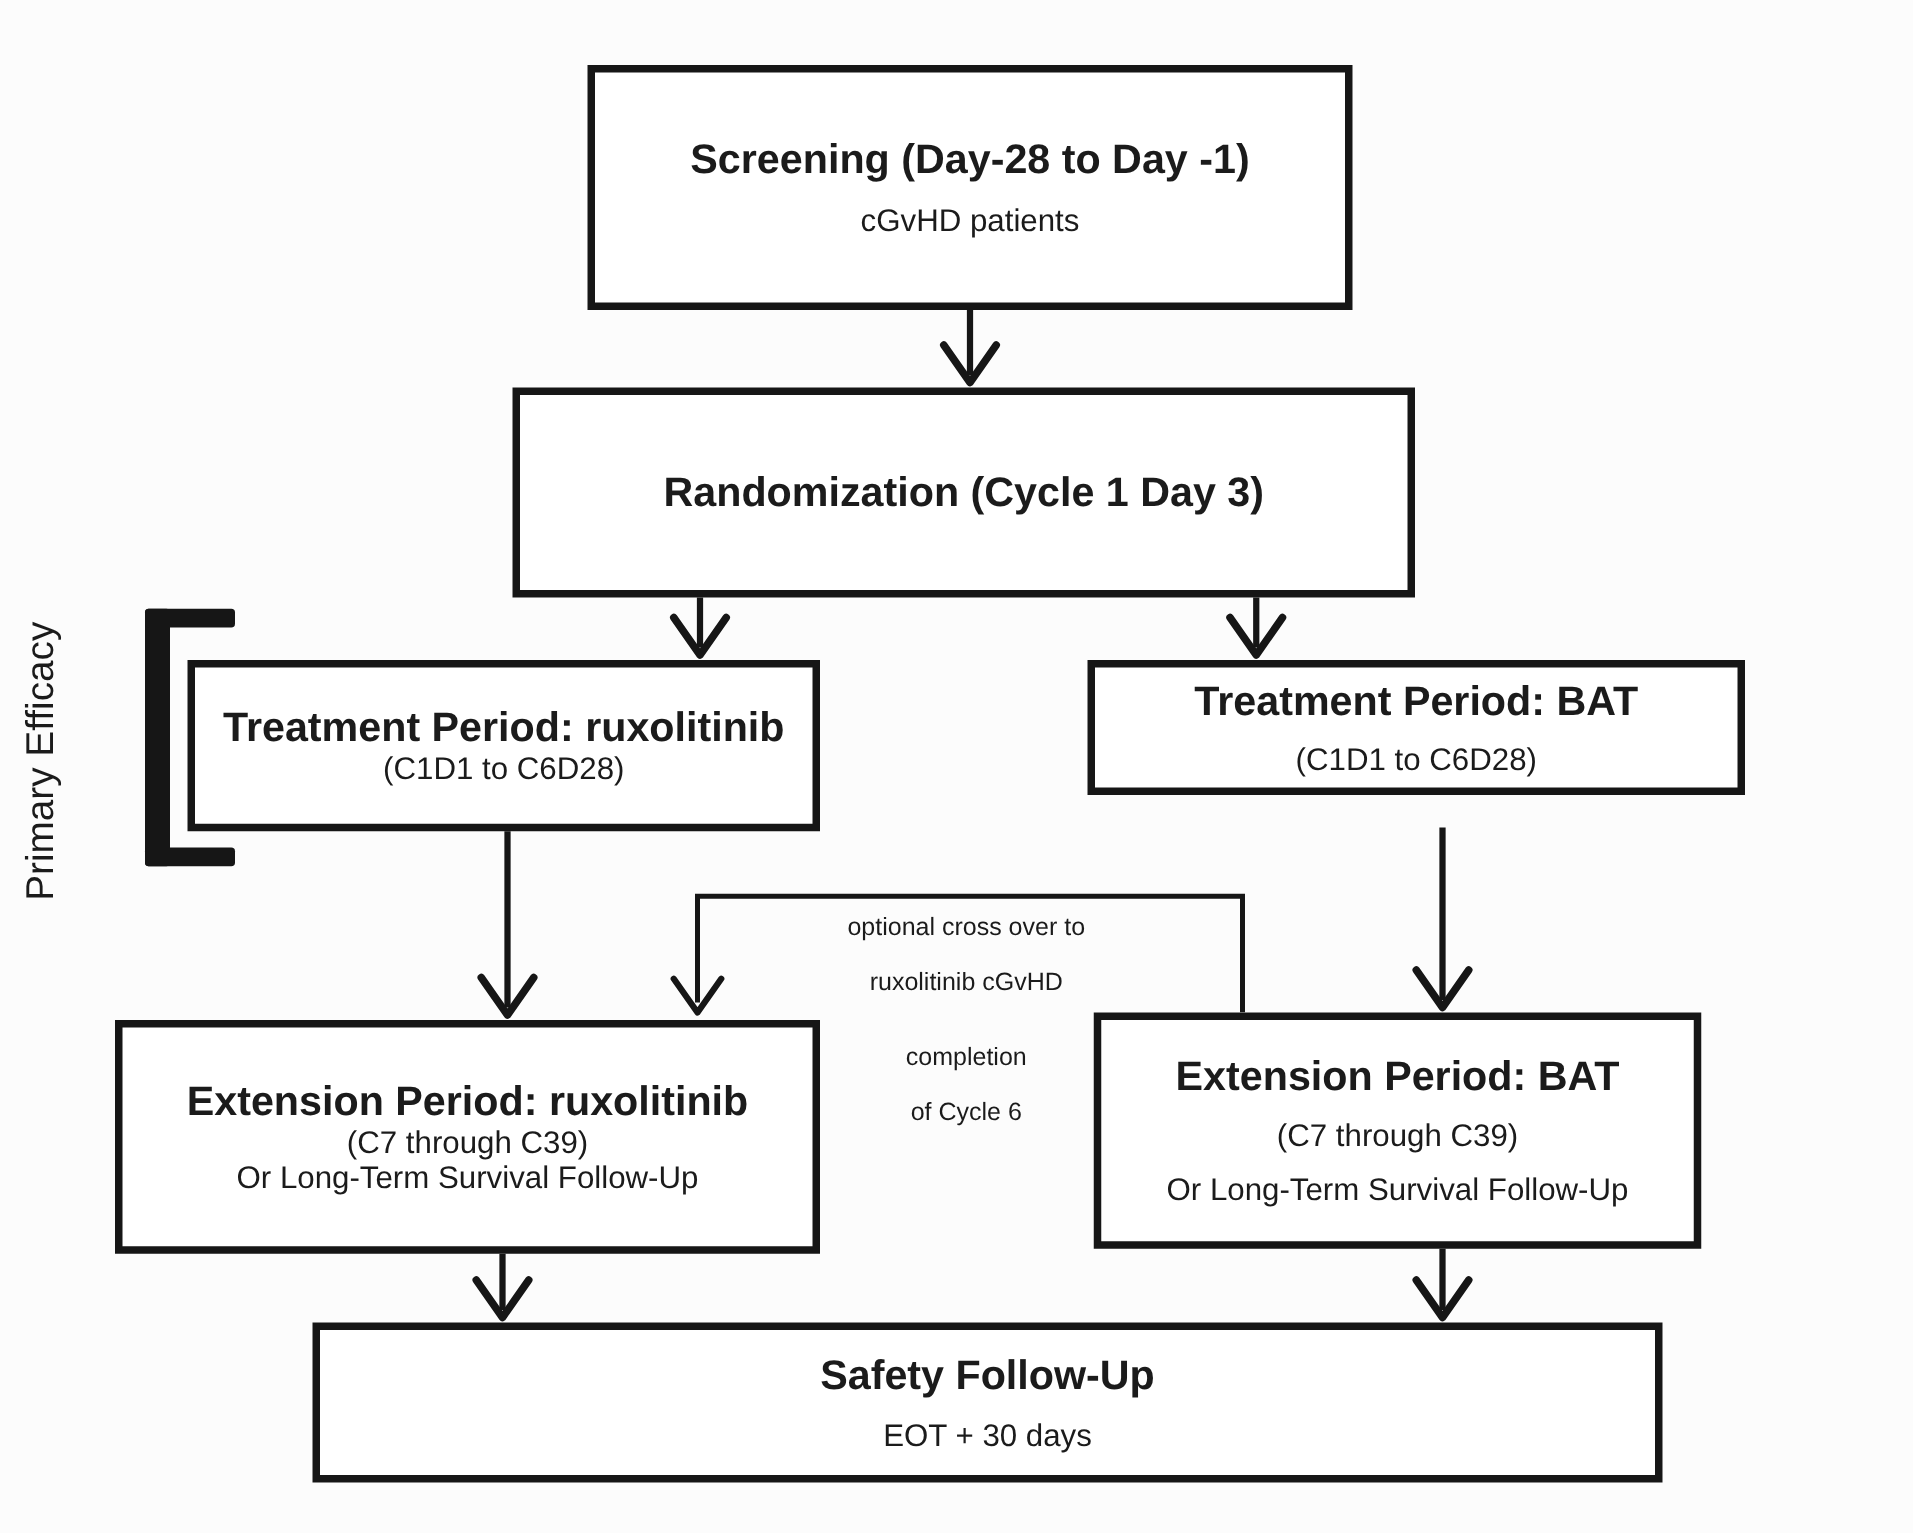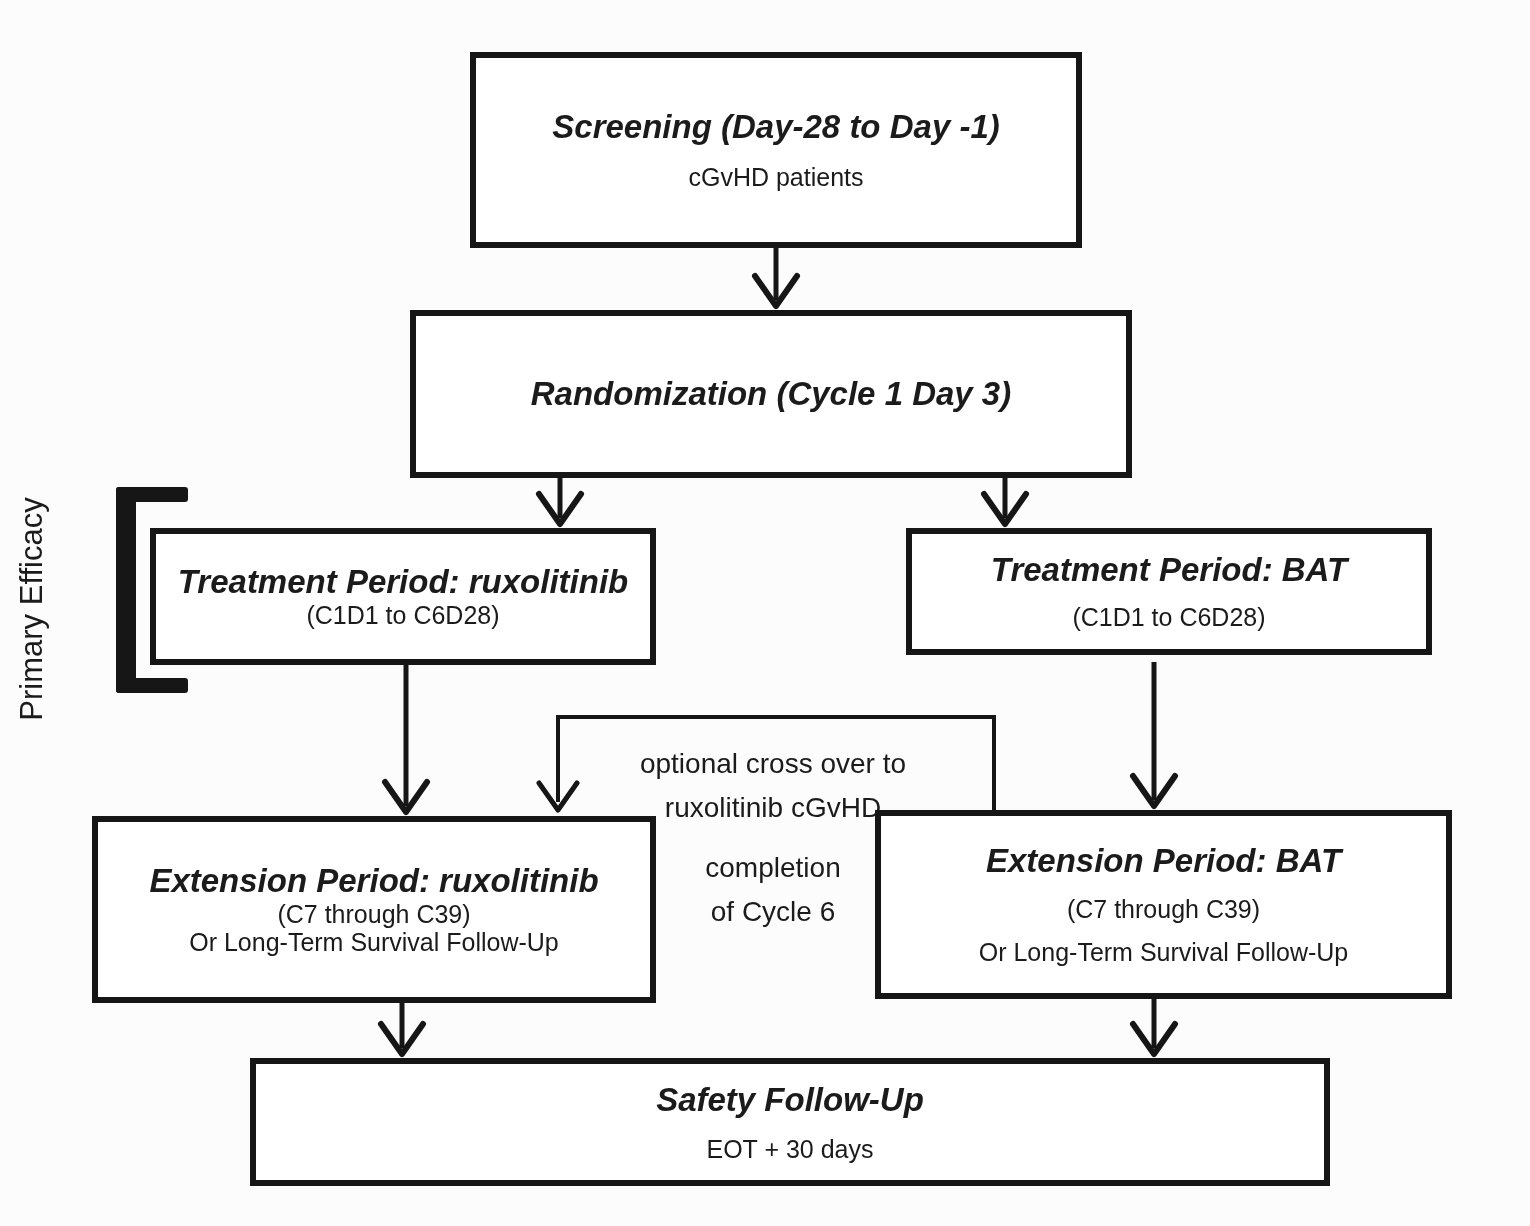--- a/index.html
+++ b/index.html
@@ -29,33 +29,32 @@
     display: flex;
     flex-direction: column;
     justify-content: center;
     align-items: center;
     text-align: center;
   }
   .box-title {
     font-weight: 700;
     font-size: 33px;
     line-height: 1.15;
-    font-style: italic;
   }
   .box-line {
     font-weight: 400;
     font-size: 25px;
     line-height: 1.15;
   }
   #screening-box     { left: 470px; top:  52px; width: 612px; height: 196px; gap: 17px; }
   #randomization-box { left: 410px; top: 310px; width: 722px; height: 168px; gap: 20px; }
   #treatment-rux-box { left: 150px; top: 528px; width: 506px; height: 137px; }
-  #treatment-bat-box { left: 870px; top: 528px; width: 526px; height: 127px; gap: 14px; margin-left: 36px; }
+  #treatment-bat-box { left: 870px; top: 528px; width: 526px; height: 108px; gap: 14px; }
   #extension-rux-box { left:  92px; top: 816px; width: 564px; height: 187px; gap: 0; }
-  #extension-bat-box { left: 875px; top: 810px; width: 577px; height: 189px; gap: 15px; }
+  #extension-bat-box { left: 875px; top: 810px; width: 486px; height: 189px; gap: 15px; }
   #safety-box        { left: 250px; top: 1058px; width: 1080px; height: 128px; gap: 16px; }
 
   #primary-efficacy-label {
     position: absolute;
     left: -93px;
     top: 578px;
     width: 250px;
     height: 62px;
     transform: rotate(-90deg);
     transform-origin: center center;
@@ -64,24 +63,23 @@
     text-align: center;
     line-height: 62px;
     white-space: nowrap;
   }
   #crossover-note {
     position: absolute;
     left: 548px;
     top: 720px;
     width: 450px;
     text-align: center;
-    font-size: 28px;
+    font-size: 20px;
     line-height: 44px;
     font-weight: 400;
-    margin-top: 22px;
   }
   #crossover-note .note-line-3 { margin-top: 16px; }
 </style>
 </head>
 <body>
 
 <div id="stage">
 
   <svg id="wires" viewBox="0 0 1530 1226" xmlns="http://www.w3.org/2000/svg">
 

